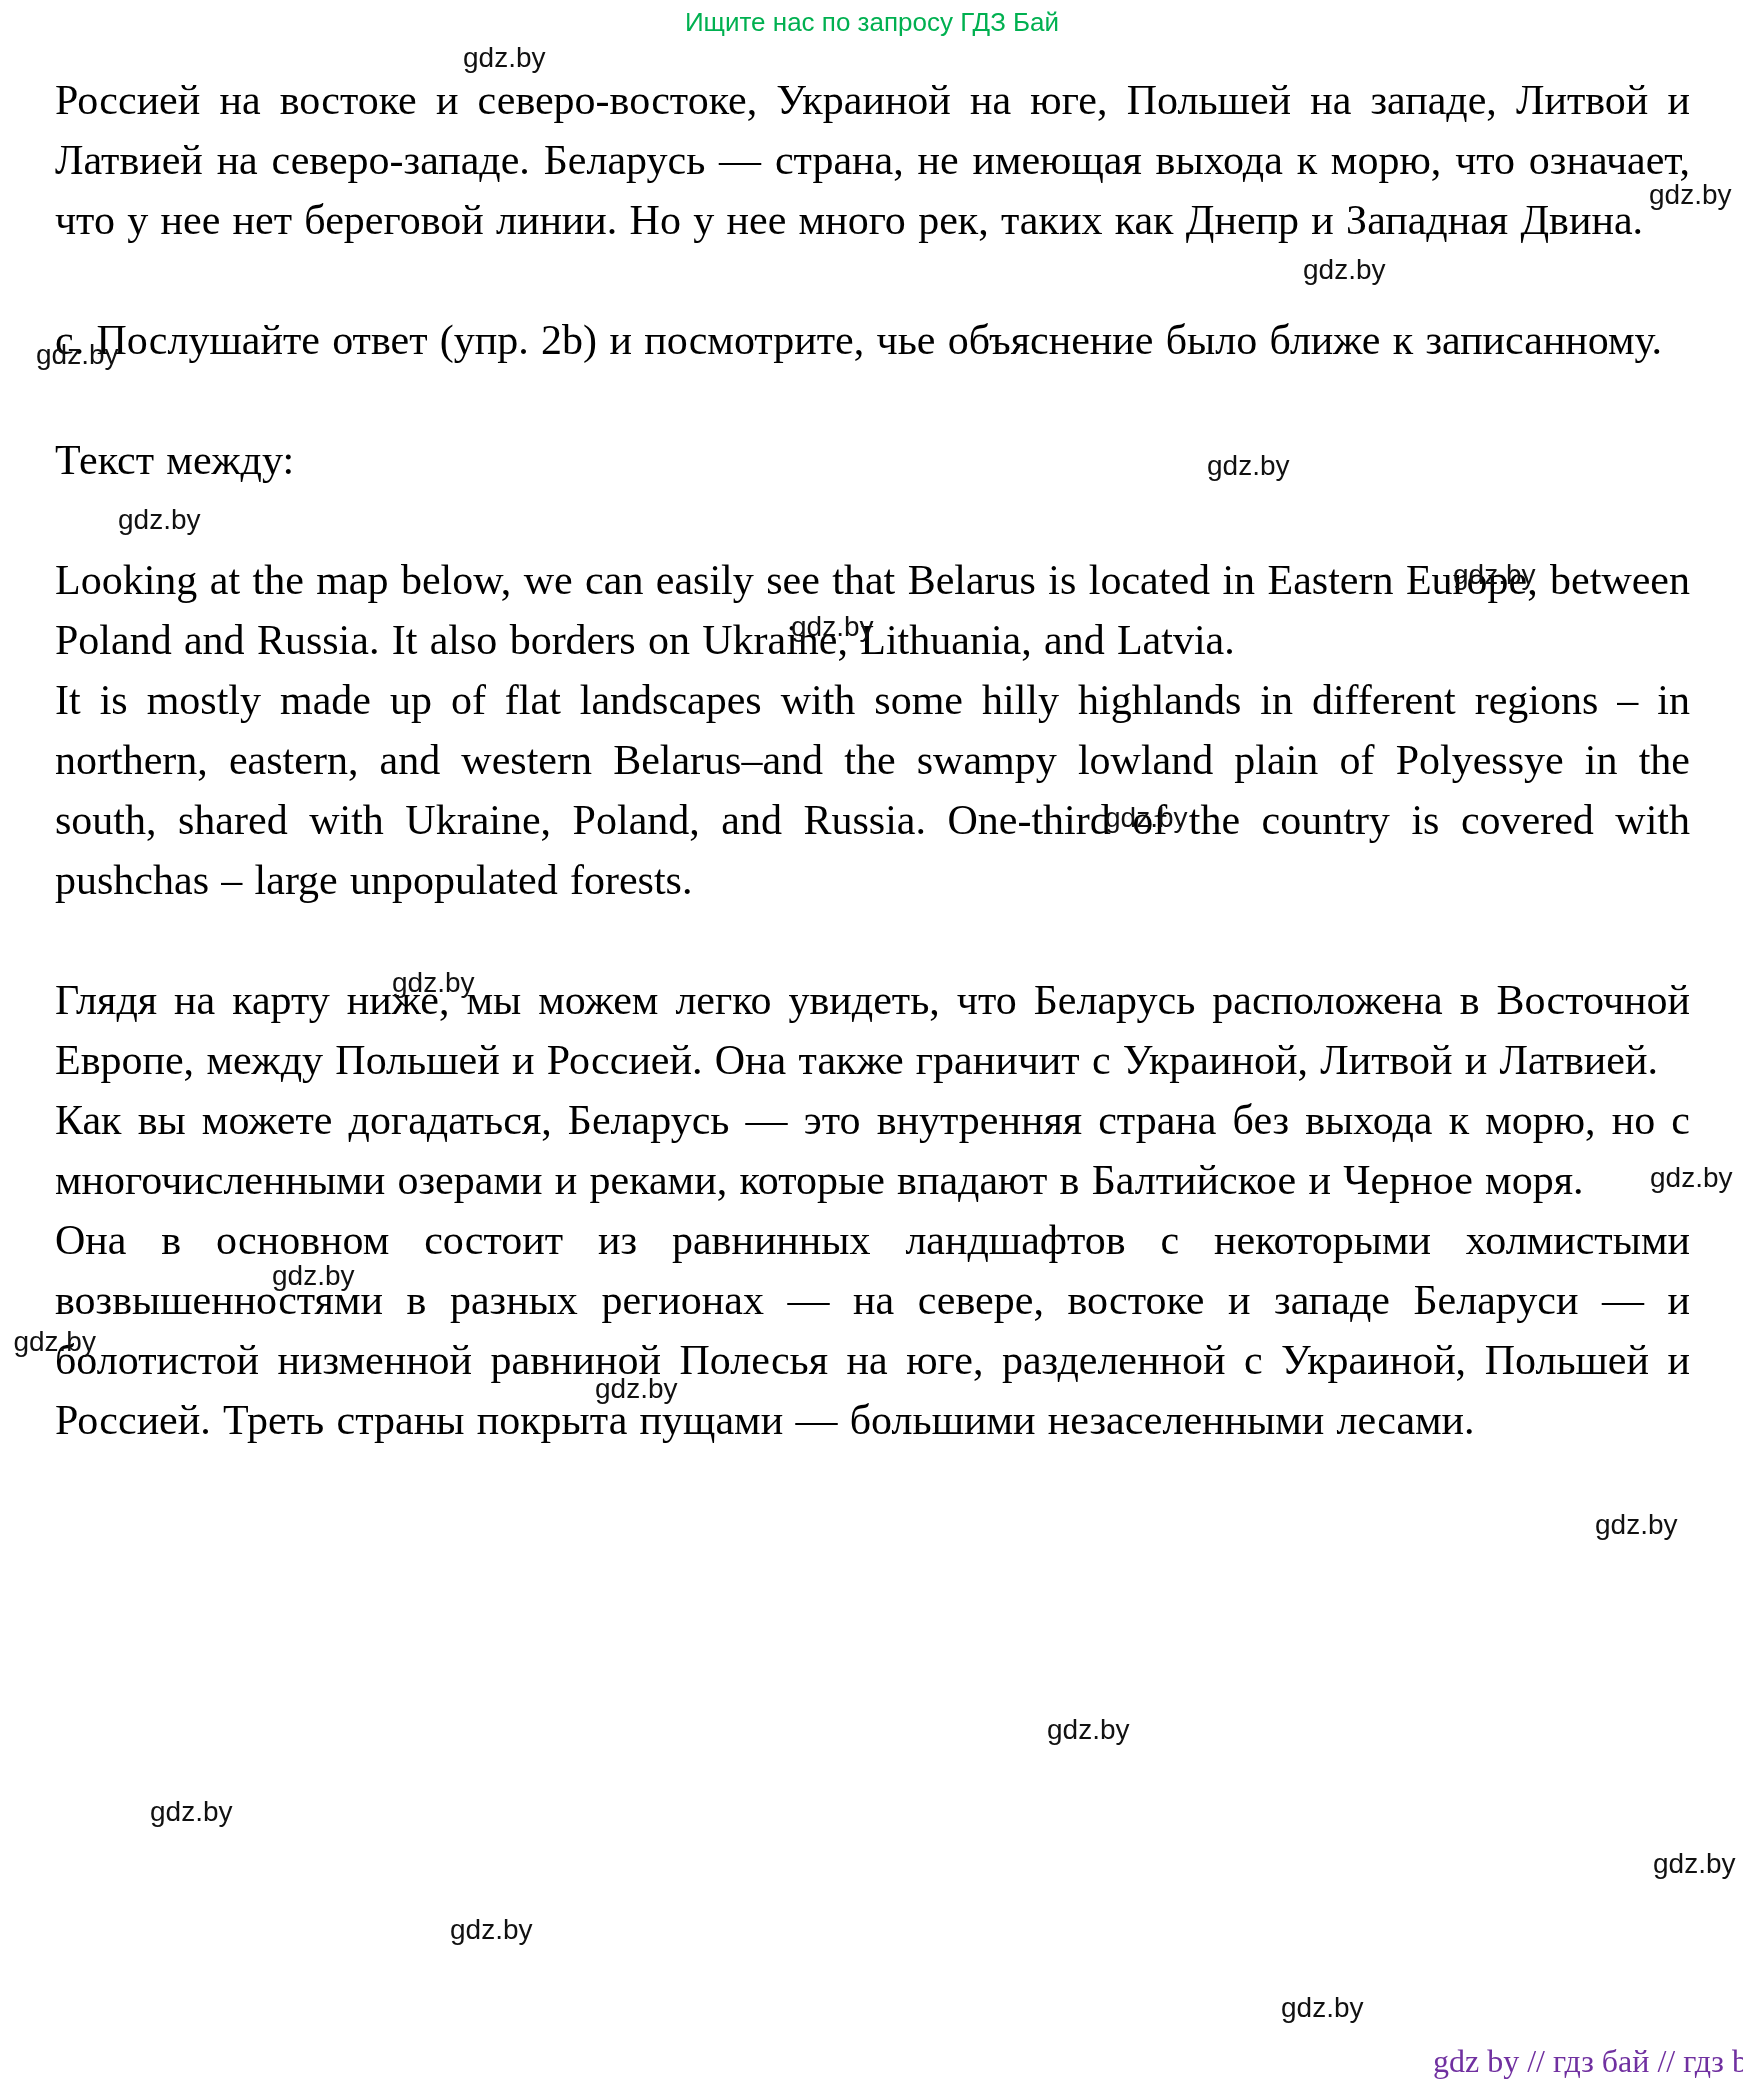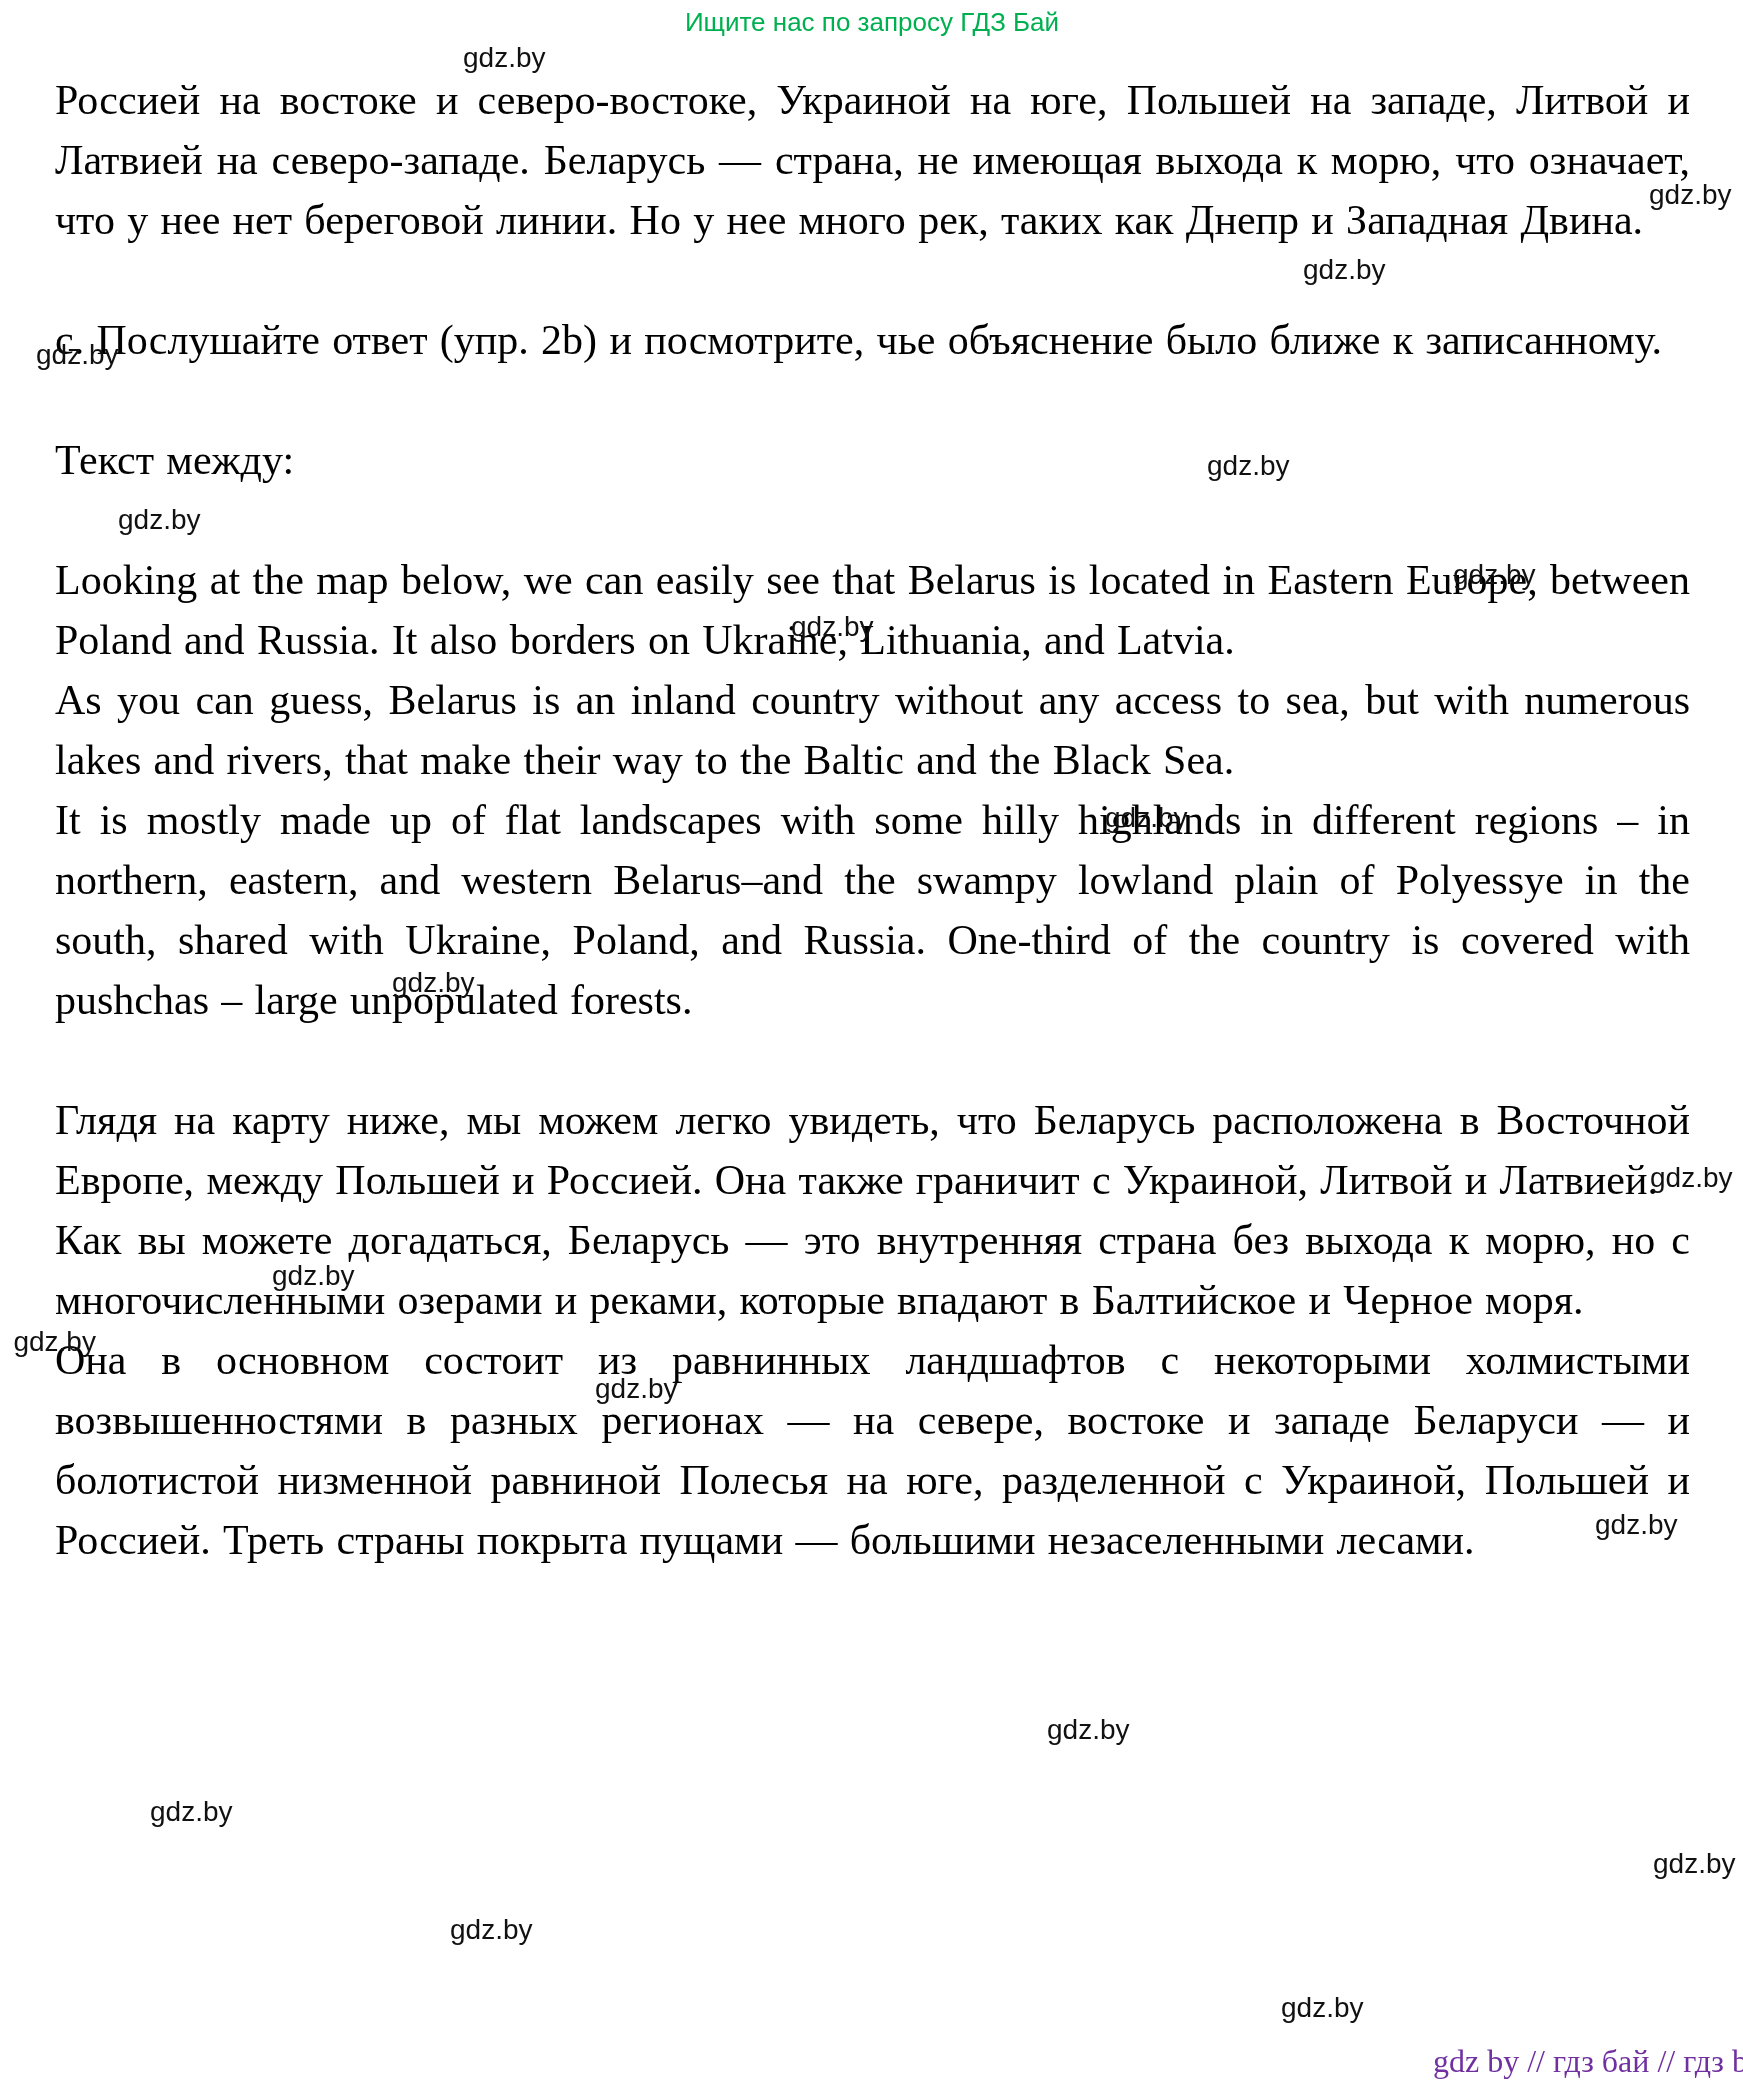--- a/index.html
+++ b/index.html
@@ -60,21 +60,20 @@
 </head>
 <body>
 
 <div class="promo-header">Ищите нас по запросу ГДЗ Бай</div>
 
 <div class="content">
   <p class="para" lang="ru">Россией на востоке и северо-востоке, Украиной на юге, Польшей на западе, Литвой и Латвией на северо-западе. Беларусь — страна, не имеющая выхода к морю, что означает, что у нее нет береговой линии. Но у нее много рек, таких как Днепр и Западная Двина.</p>
   <p class="para gap" lang="ru">с. Послушайте ответ (упр. 2b) и посмотрите, чье объяснение было ближе к записанному.</p>
   <p class="para gap" lang="ru">Текст между:</p>
   <p class="para gap" lang="en">Looking at the map below, we can easily see that Belarus is located in Eastern Europe, between Poland and Russia. It also borders on Ukraine, Lithuania, and Latvia.</p>
-  <p class="para" lang="en">As you can guess, Belarus is an inland country without any access to sea, but with numerous lakes and rivers, that make their way to the Baltic and the Black Sea.</p>
   <p class="para" lang="en">It is mostly made up of flat landscapes with some hilly highlands in different regions – in northern, eastern, and western Belarus–and the swampy lowland plain of Polyessye in the south, shared with Ukraine, Poland, and Russia. One-third of the country is covered with pushchas – large unpopulated forests.</p>
   <p class="para gap" lang="ru">Глядя на карту ниже, мы можем легко увидеть, что Беларусь расположена в Восточной Европе, между Польшей и Россией. Она также граничит с Украиной, Литвой и Латвией.</p>
   <p class="para" lang="ru">Как вы можете догадаться, Беларусь — это внутренняя страна без выхода к морю, но с многочисленными озерами и реками, которые впадают в Балтийское и Черное моря.</p>
   <p class="para" lang="ru">Она в основном состоит из равнинных ландшафтов с некоторыми холмистыми возвышенностями в разных регионах — на севере, востоке и западе Беларуси — и болотистой низменной равниной Полесья на юге, разделенной с Украиной, Польшей и Россией. Треть страны покрыта пущами — большими незаселенными лесами.</p>
 </div>
 
 <div id="watermark-layer">
     <span class="wm" style="left: 463px; top: 46px;">gdz.by</span>
     <span class="wm" style="left: 1649px; top: 183px;">gdz.by</span>
     <span class="wm" style="left: 1303px; top: 258px;">gdz.by</span>

